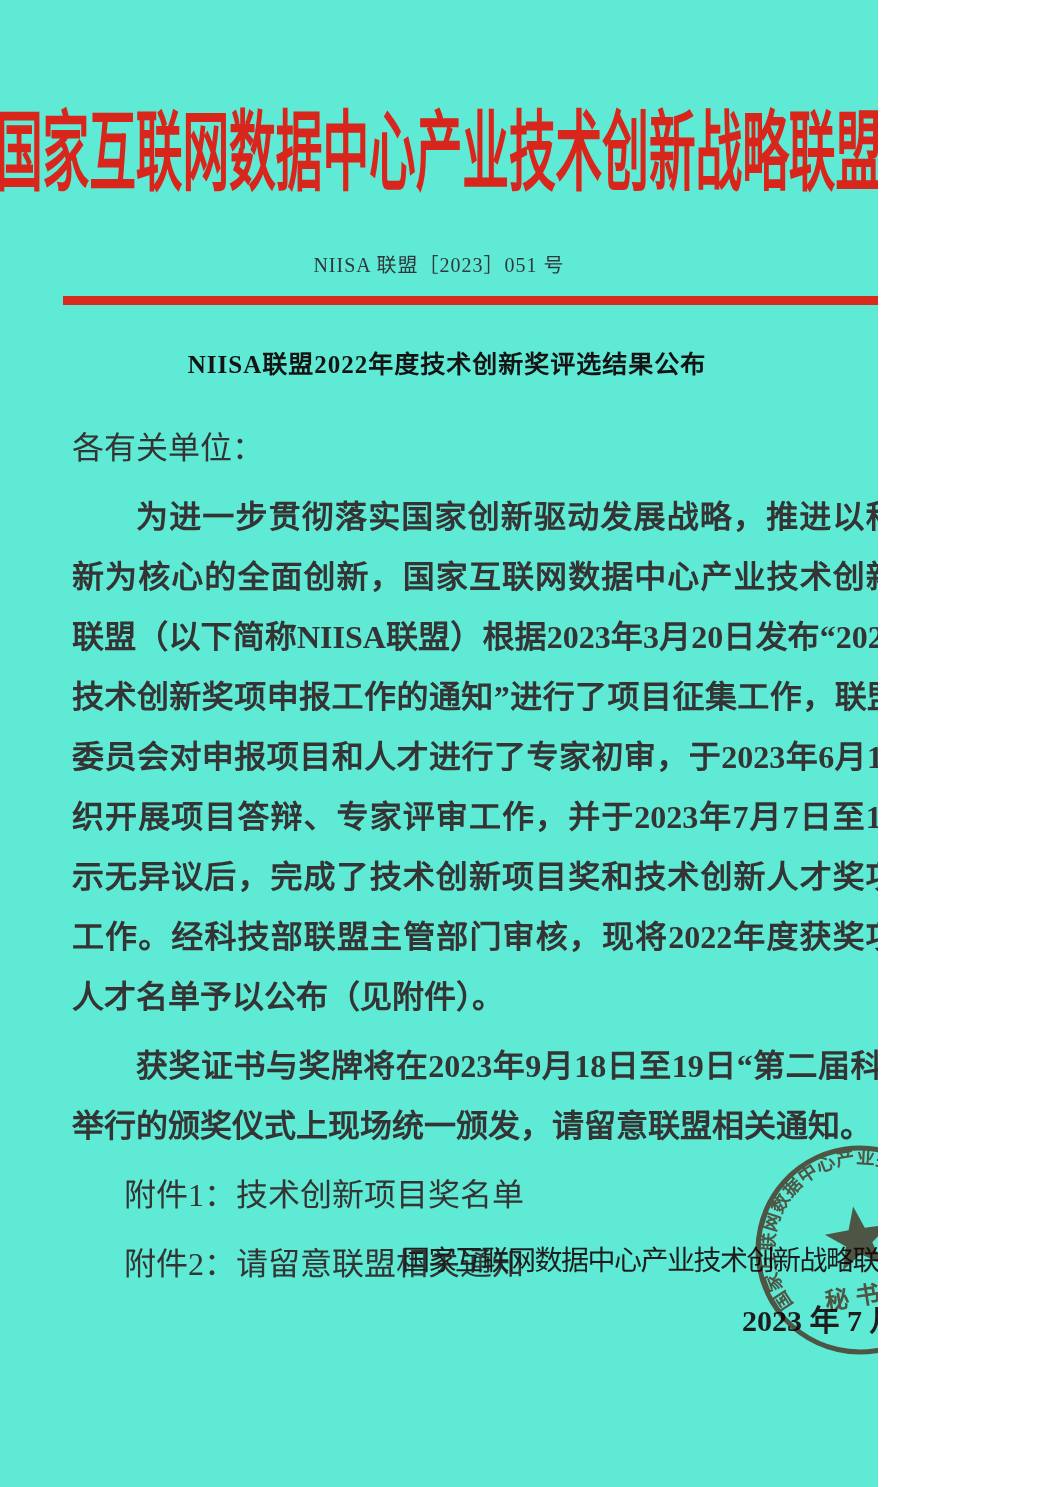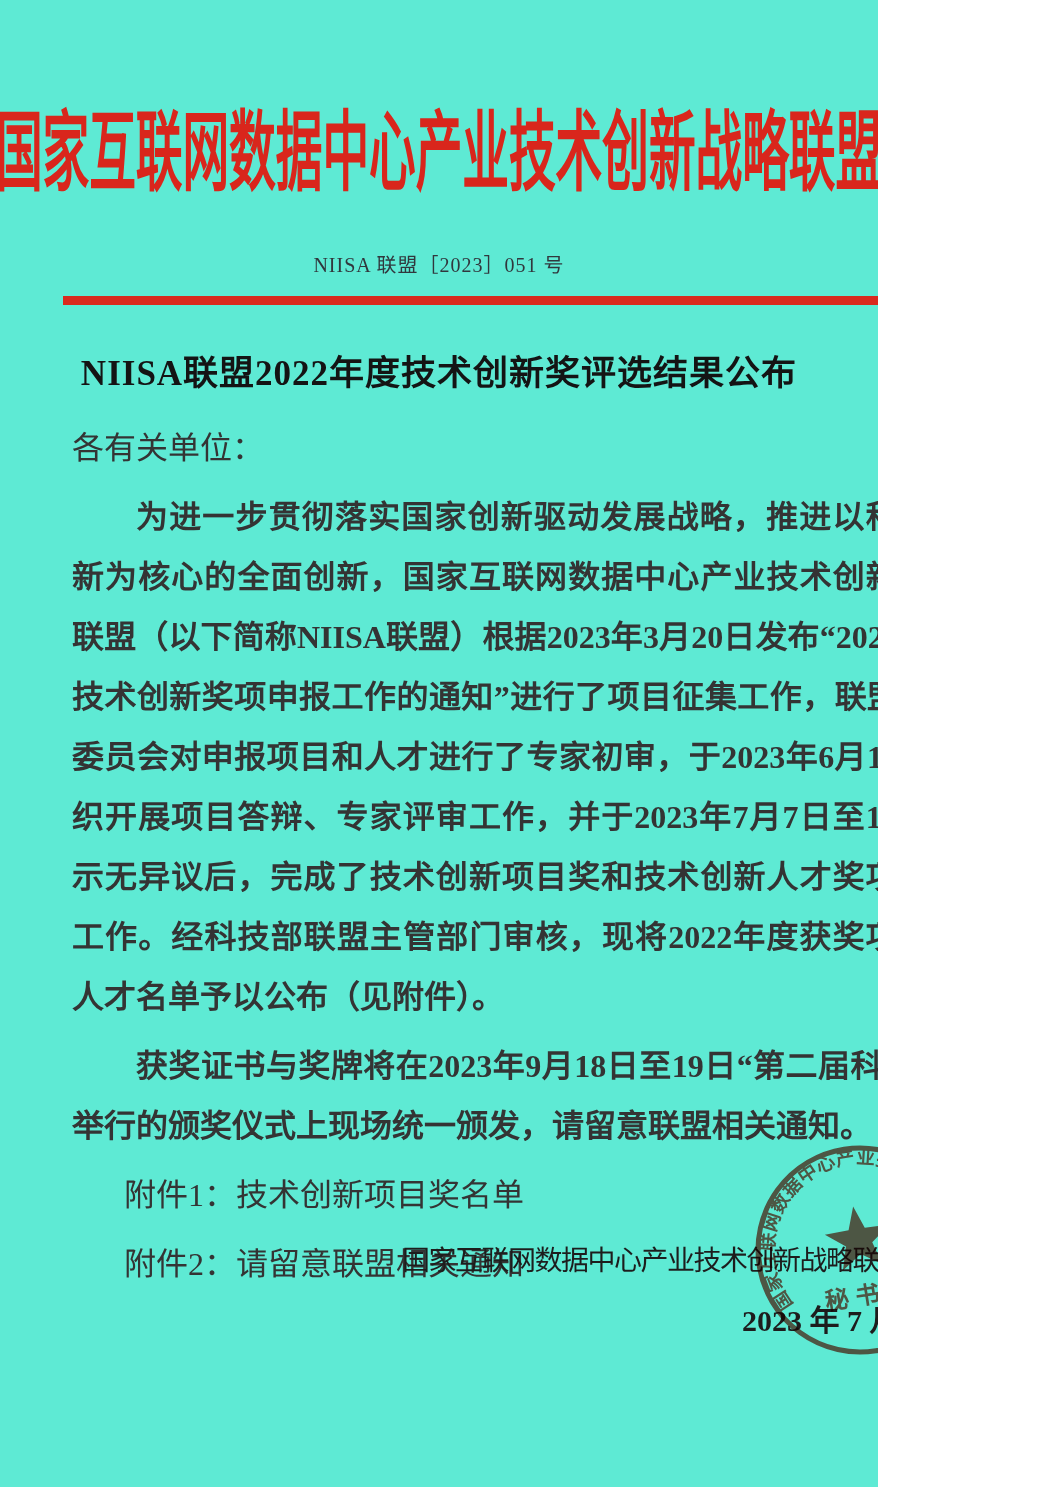--- a/index.html
+++ b/index.html
@@ -48,25 +48,25 @@
   .red-rule {
     position: absolute;
     top: 296px; left: 63px;
     width: 901px; height: 9px;
     background: #d92a1e;
   }
 
   
   .doc-title {
     position: absolute;
-    top: 344px; left: 0;
+    top: 344px; left: 8px;
     width: 100%;
     margin: 0;
     text-align: center;
-    font-size: 35px;
+    font-size: 25px;
     font-weight: bold;
     color: #141414;
     letter-spacing: 1px;
   }
 
   
   .body-text {
     position: absolute;
     top: 409px; left: 63px;
     width: 910px;

